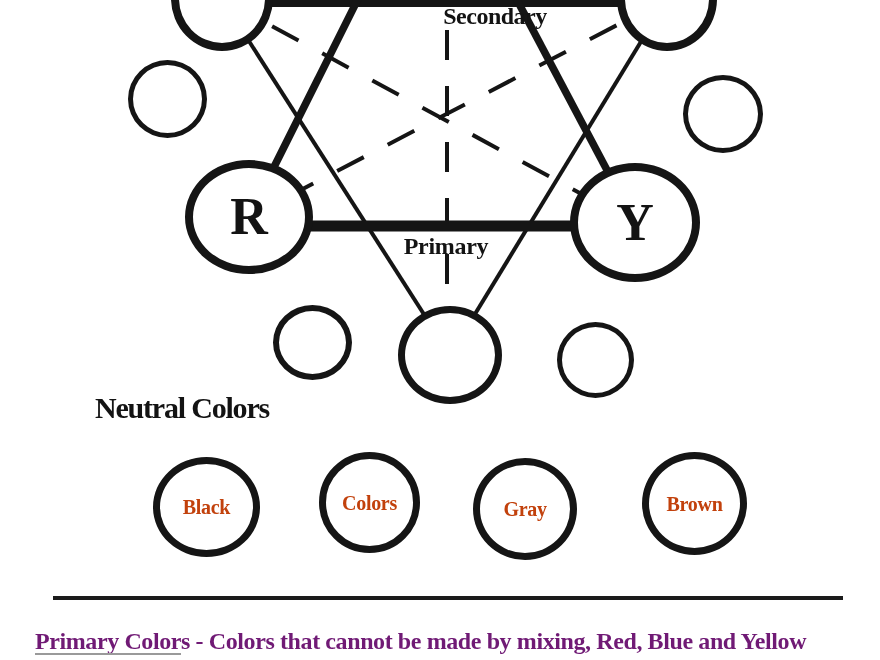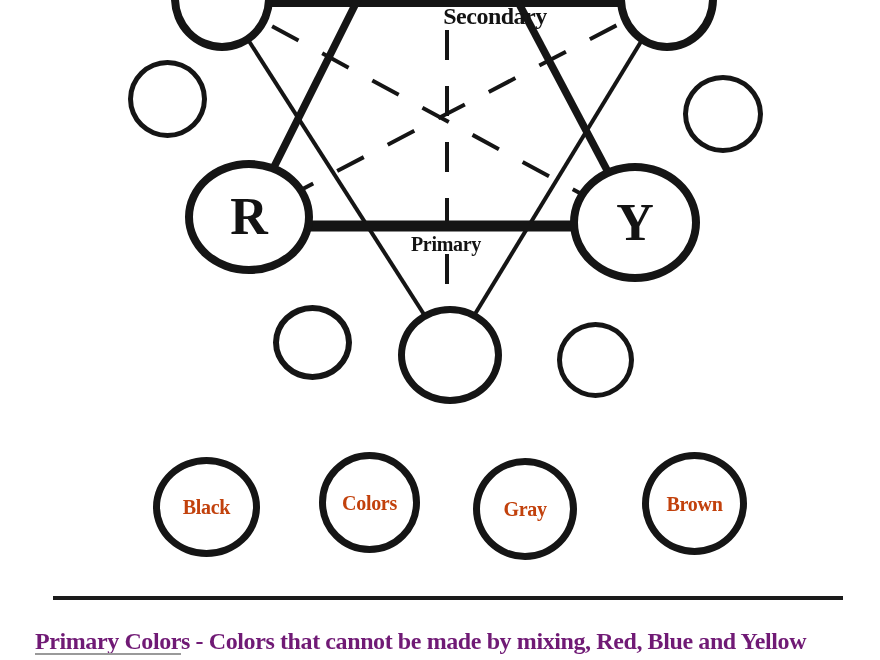--- a/index.html
+++ b/index.html
@@ -13,21 +13,21 @@
     background:#fff;border:7px solid #151515;
     display:flex;align-items:center;justify-content:center;
   }
   .c-vertex{border-width:8px;}
   .c-small{border-width:5px;}
   .c-neutral{border-width:7px;}
   .big-letter{font-weight:bold;font-size:52px;line-height:1;color:#131313;}
   .circle-label{font-weight:bold;font-size:20px;line-height:1;color:#c2410c;letter-spacing:-0.3px;}
   .edge-label{position:absolute;font-weight:bold;color:#131313;white-space:nowrap;transform:translateX(-50%);}
   .secondary-label{left:453px;top:3px;font-size:24px;letter-spacing:-0.5px;margin-left:42px;}
-  .primary-label{left:446px;top:233px;font-size:20px;letter-spacing:-0.3px;}
+  .primary-label{left:446px;top:233px;font-size:24px;letter-spacing:-0.3px;}
   .neutral-heading{
     position:absolute;left:95px;top:391px;font-weight:bold;font-size:30px;
     letter-spacing:-1.2px;color:#131313;white-space:nowrap;
   }
   .divider{position:absolute;left:53px;top:596px;width:790px;height:4px;background:#1b1b1b;}
   .footer-text{
     position:absolute;left:35px;top:628px;font-weight:bold;font-size:24px;
     letter-spacing:-0.4px;color:#701a75;white-space:nowrap;
   }
   .footer-underline{position:absolute;left:35px;top:653px;width:146px;height:2px;background:#9a9a9a;}
@@ -64,20 +64,21 @@
   <div class="circle" style="left:398px;top:306px;width:104px;height:98px;"></div>
 
   <div class="circle c-small" style="left:128px;top:60px;width:79px;height:78px;"></div>
   <div class="circle c-small" style="left:683px;top:75px;width:80px;height:78px;"></div>
   <div class="circle c-small" style="left:273px;top:305px;width:79px;height:75px;border-width:6px;"></div>
   <div class="circle c-small" style="left:557px;top:322px;width:77px;height:76px;"></div>
 
   <div class="edge-label secondary-label">Secondary</div>
   <div class="edge-label primary-label">Primary</div>
 
+  <div class="neutral-heading">Neutral Colors</div>
 
   <div class="circle c-neutral" style="left:153px;top:457px;width:107px;height:100px;">
     <span class="circle-label">Black</span>
   </div>
   <div class="circle c-neutral" style="left:319px;top:452px;width:101px;height:101px;">
     <span class="circle-label">Colors</span>
   </div>
   <div class="circle c-neutral" style="left:473px;top:458px;width:104px;height:102px;justify-content:center;">
     <span class="circle-label">Gray</span>
   </div>

